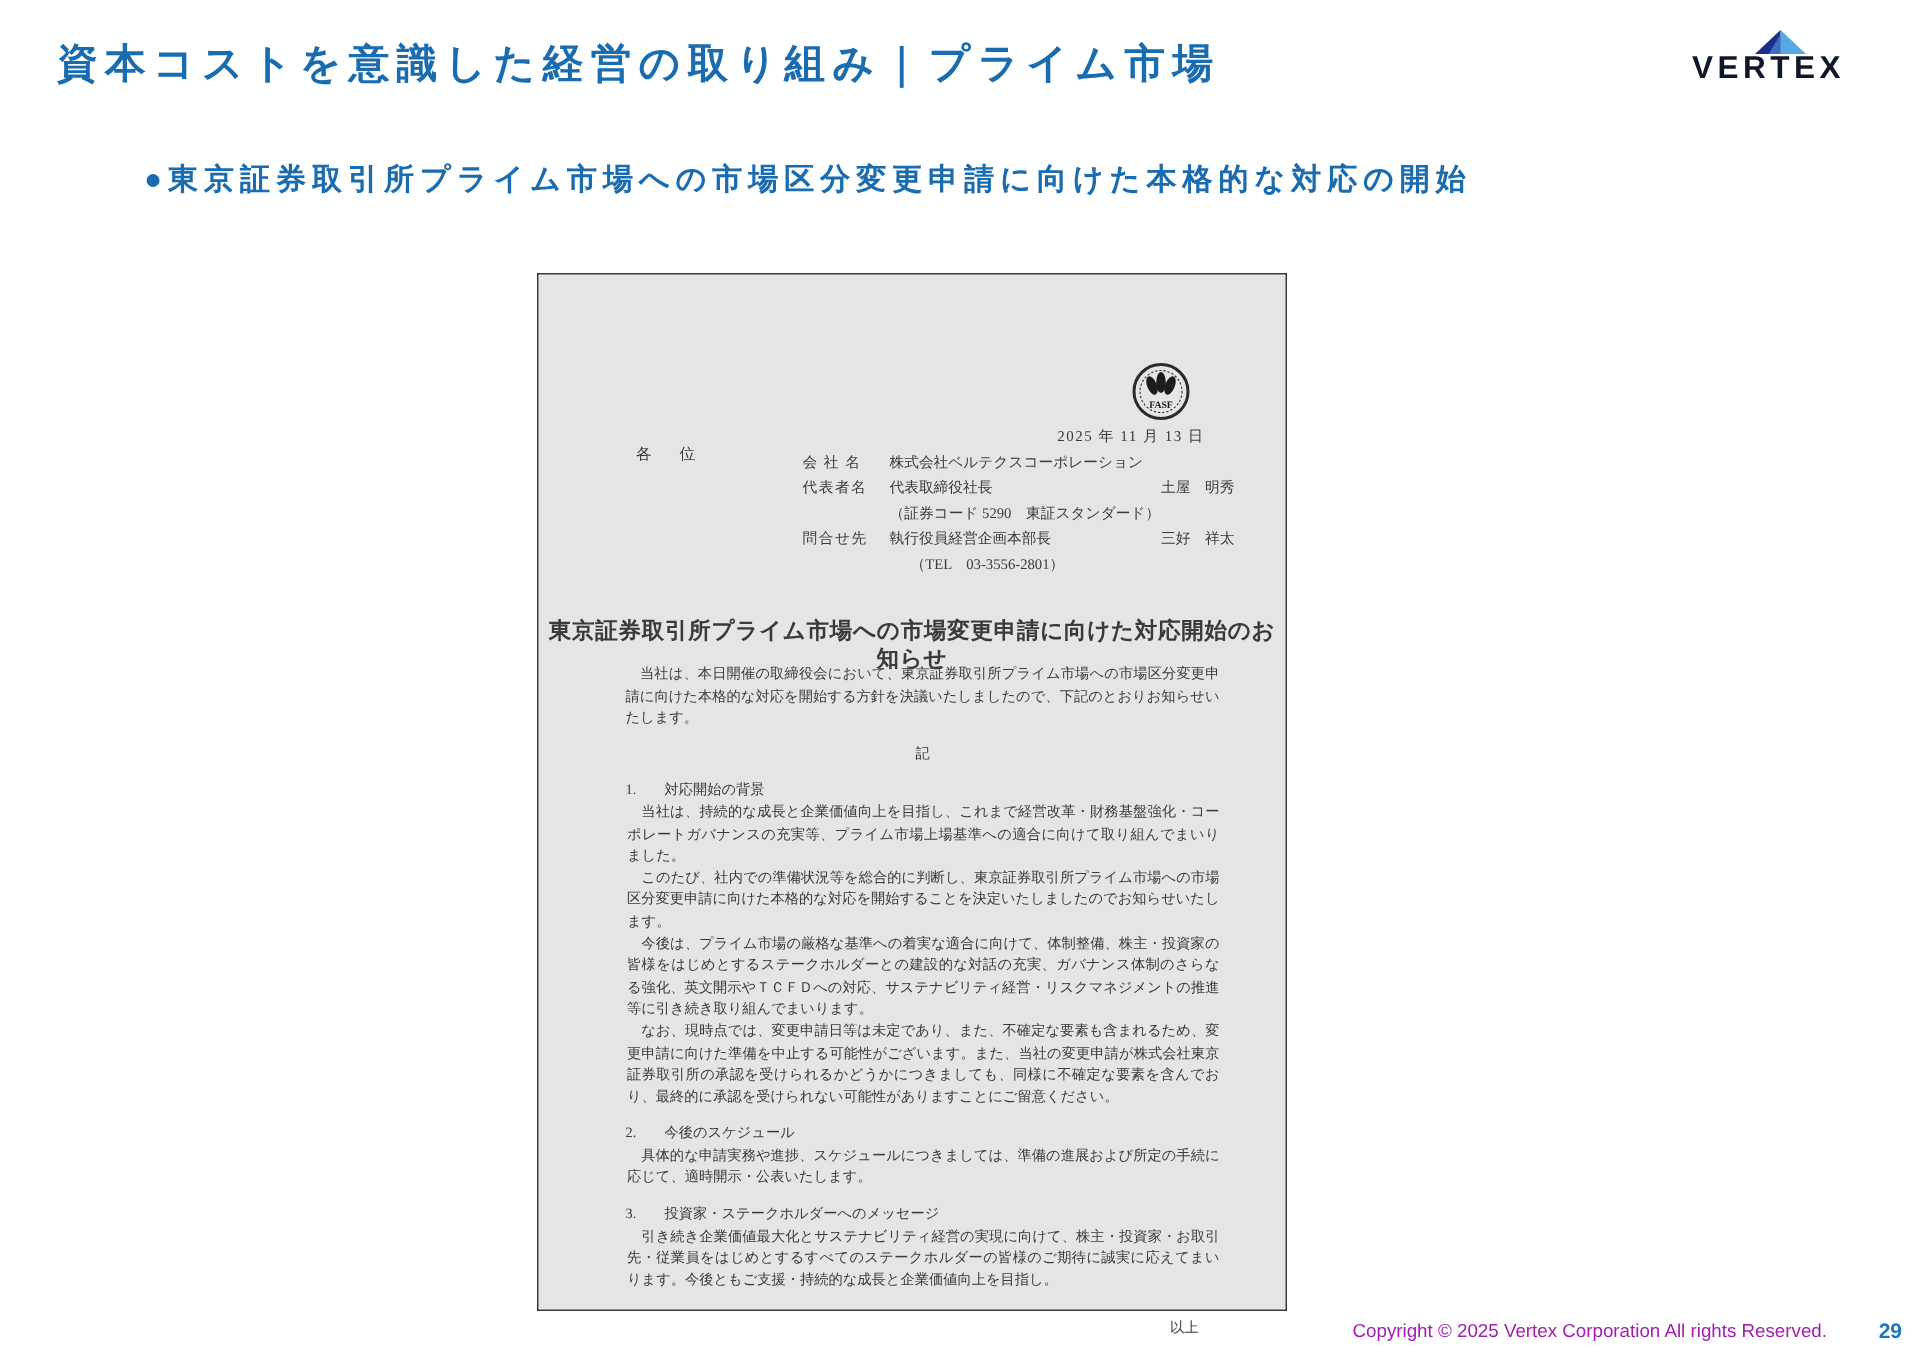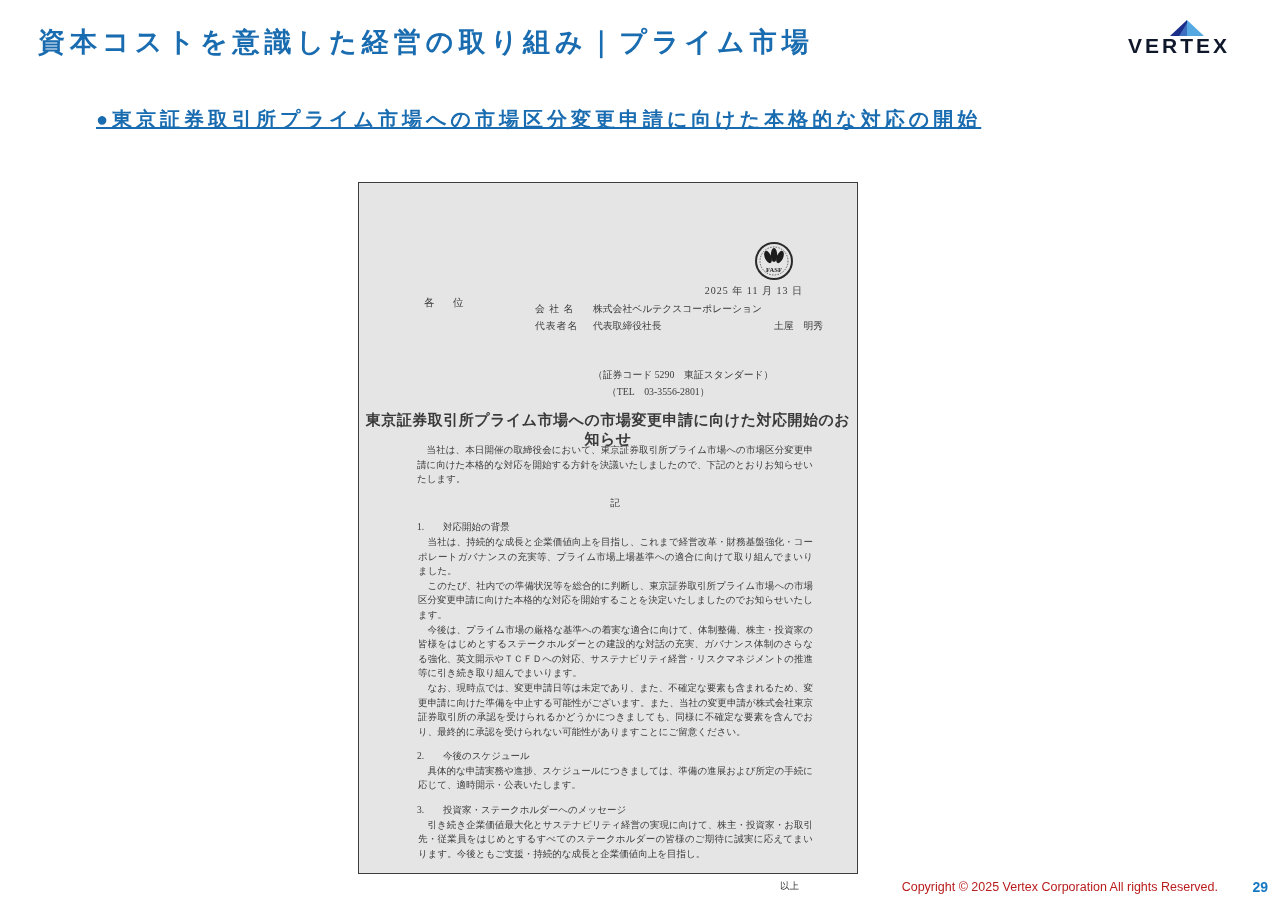--- a/index.html
+++ b/index.html
@@ -3,56 +3,56 @@
 <meta charset="utf-8">
 <style>
   html,body{margin:0;padding:0;background:#ffffff;}
   .slide{position:relative;width:1280px;height:905px;background:#ffffff;overflow:hidden;
          font-family:"Liberation Sans","DejaVu Sans",sans-serif;}
 
   
   .slide-title{position:absolute;left:38px;top:24px;font-size:27px;font-weight:bold;
                letter-spacing:5px;color:#1a6cb0;white-space:nowrap;}
   .slide-bullet{position:absolute;left:96px;top:106px;font-size:20px;font-weight:bold;
-               letter-spacing:4px;color:#1a6cb0;white-space:nowrap;text-decoration:underline;}
+               letter-spacing:4px;color:#1a6cb0;white-space:nowrap;}
 
   
   .logo{position:absolute;right:32px;top:16px;width:120px;height:44px;}
   .logo-tri{position:absolute;left:42px;top:4px;width:34px;height:16px;}
   .logo-text{position:absolute;left:0;top:18px;font-size:21px;font-weight:bold;
              letter-spacing:3px;color:#0f172a;font-family:"Liberation Sans",sans-serif;}
 
   
   .doc{position:absolute;left:358px;top:182px;width:498px;height:690px;background:#e5e5e5;
        border:1.5px solid #3c3c3c;box-shadow:0 0 0 1px #e8e8e8 inset;}
   .doc, .doc *{font-family:"Liberation Serif","DejaVu Serif",serif;color:#3a3a3a;}
   .seal{position:absolute;left:395px;top:57px;width:40px;height:42px;}
   .doc-date{position:absolute;top:101px;right:54px;font-size:10px;letter-spacing:1px;}
   .doc-addressee{position:absolute;top:113px;left:65px;font-size:10.5px;letter-spacing:4px;}
   .hdr-block{position:absolute;top:117px;left:176px;width:288px;font-size:9.8px;}
   .hdr-row{display:flex;line-height:17px;white-space:nowrap;}
   .hdr-label{width:58px;flex:none;letter-spacing:1px;}
   .hdr-value{flex:1;}
   .hdr-right{flex:none;margin-left:auto;}
-  .hdr-indent{padding-left:58px;margin-top:32px;}
+  .hdr-indent{padding-left:58px;}
   .hdr-indent2{padding-left:72px;}
   .doc-title{position:absolute;top:228px;left:0;right:0;text-align:center;
              font-size:15px;font-weight:bold;letter-spacing:0.5px;}
   .doc-body{position:absolute;top:260px;left:58px;right:44px;font-size:9.5px;
             line-height:14.6px;text-align:justify;}
   .doc-p{margin:0;}
   .ki{text-align:center;margin:9px 0 2px 0;}
   .sec{margin-top:10px;}
   .sec-head{display:flex;font-size:9.5px;}
   .sec-num{width:26px;flex:none;}
   .sec-paras{margin-left:1px;}
   .doc-close{text-align:right;margin-top:18px;padding-right:14px;}
 
   
-  .copyright{position:absolute;right:62px;bottom:11px;font-size:12.5px;color:#b91c1c;
+  .copyright{position:absolute;right:62px;bottom:11px;font-size:12.5px;color:#a21caf;
              font-family:"Liberation Sans",sans-serif;}
   .page-num{position:absolute;right:12px;bottom:10px;font-size:14px;font-weight:bold;
             color:#1778c2;font-family:"Liberation Sans",sans-serif;}
 </style>
 </head>
 <body>
 
 <div class="slide">
 
   <div class="slide-title">資本コストを意識した経営の取り組み｜プライム市場</div>
@@ -86,20 +86,25 @@
         <span class="hdr-label">会 社 名</span>
         <span class="hdr-value">株式会社ベルテクスコーポレーション</span>
       </div>
       <div class="hdr-row">
         <span class="hdr-label">代表者名</span>
         <span class="hdr-value">代表取締役社長</span>
         <span class="hdr-right">土屋　明秀</span>
       </div>
       <div class="hdr-row hdr-indent">
         <span>（証券コード 5290　東証スタンダード）</span>
+      </div>
+      <div class="hdr-row">
+        <span class="hdr-label">問合せ先</span>
+        <span class="hdr-value">執行役員経営企画本部長</span>
+        <span class="hdr-right">三好　祥太</span>
       </div>
       <div class="hdr-row hdr-indent2">
         <span>（TEL　03-3556-2801）</span>
       </div>
     </div>
 
     <div class="doc-title">東京証券取引所プライム市場への市場変更申請に向けた対応開始のお知らせ</div>
 
     <div class="doc-body">
       <p class="doc-p">　当社は、本日開催の取締役会において、東京証券取引所プライム市場への市場区分変更申請に向けた本格的な対応を開始する方針を決議いたしましたので、下記のとおりお知らせいたします。</p>

